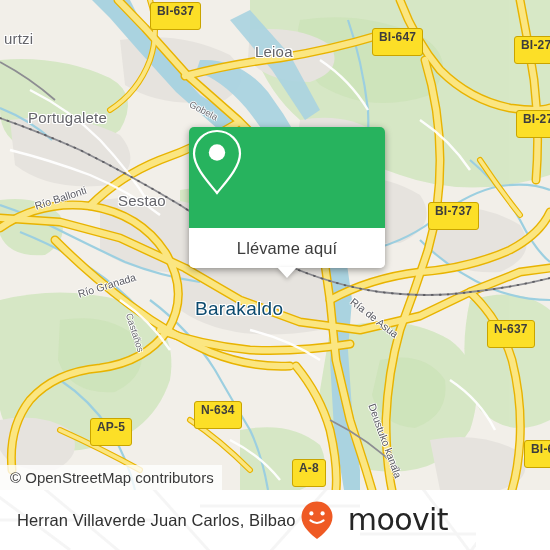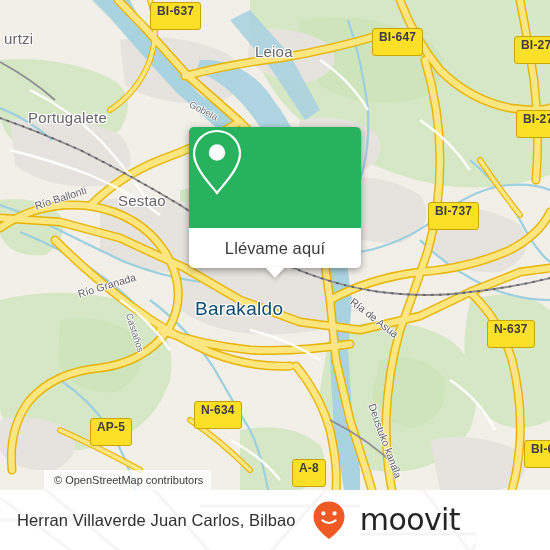--- a/index.html
+++ b/index.html
@@ -62,32 +62,31 @@
     white-space: nowrap;
     font-family: "Liberation Sans", sans-serif;
   }
 
   
   #osm-attrib {
     position: absolute;
     left: 0; bottom: 0;
     background: rgba(255,255,255,0.78);
     color: #3b3b3b;
-    font-size: 11px;
+    font-size: 15px;
     padding: 4px 8px 4px 10px;
     font-family: "Liberation Sans", sans-serif;
     white-space: nowrap;
-    margin-left: 44px;
   }
 
   
   #popup {
     position: absolute;
     left: 189px; top: 127px;
-    width: 172px;
+    width: 196px;
     border-radius: 5px;
     box-shadow: 0 2px 7px rgba(0,0,0,0.38);
     overflow: visible;
     z-index: 40;
   }
   #popup-head {
     height: 101px;
     border-radius: 5px 5px 0 0;
     display: flex; align-items: center; justify-content: center;
   }
@@ -131,21 +130,21 @@
     left: 17px; top: 50%;
     transform: translateY(-50%);
     font-size: 16.5px;
     color: #303030;
     font-family: "Liberation Sans", sans-serif;
     letter-spacing: .1px;
     white-space: nowrap;
   }
   #moovit-logo {
     position: absolute;
-    right: 16px; top: 50%;
+    right: 28px; top: 50%;
     transform: translateY(-50%);
     display: flex; align-items: center; gap: 14px;
   }
   #moovit-word {
     font-size: 30px;
     color: #252525;
     letter-spacing: -0.6px;
     font-family: "DejaVu Sans", sans-serif;
     font-weight: normal;
     line-height: 30px;

